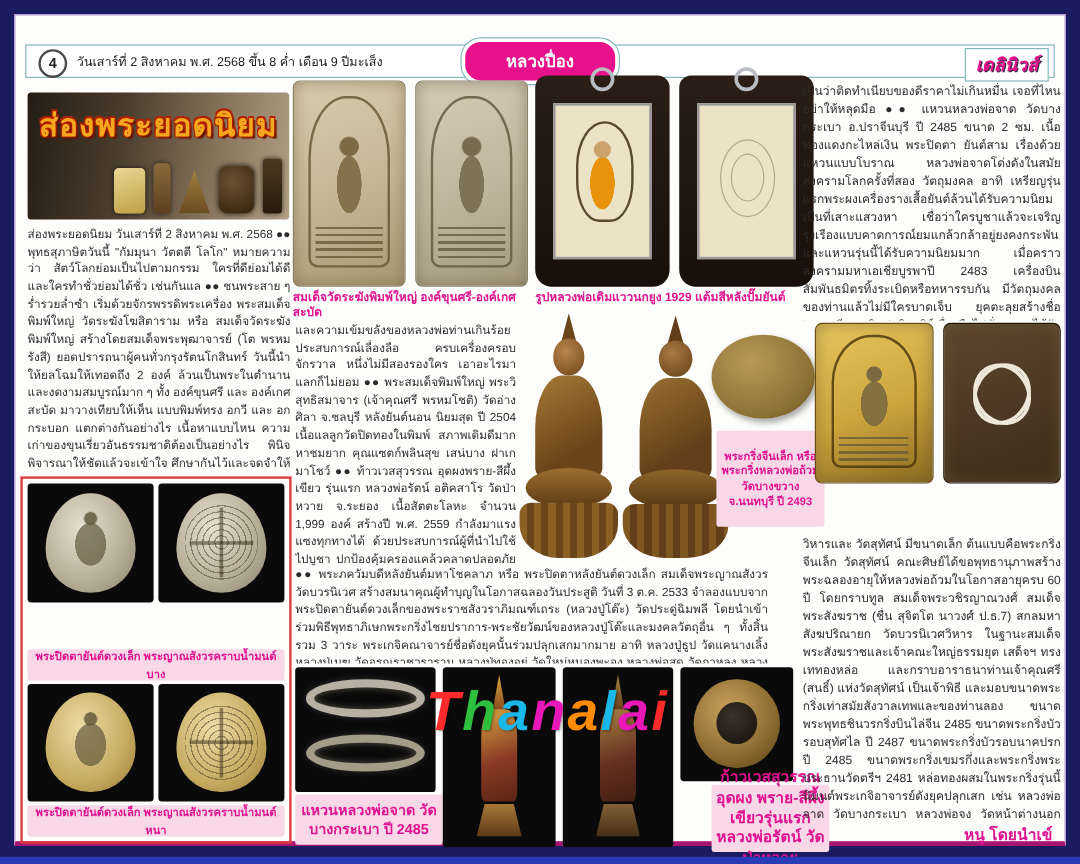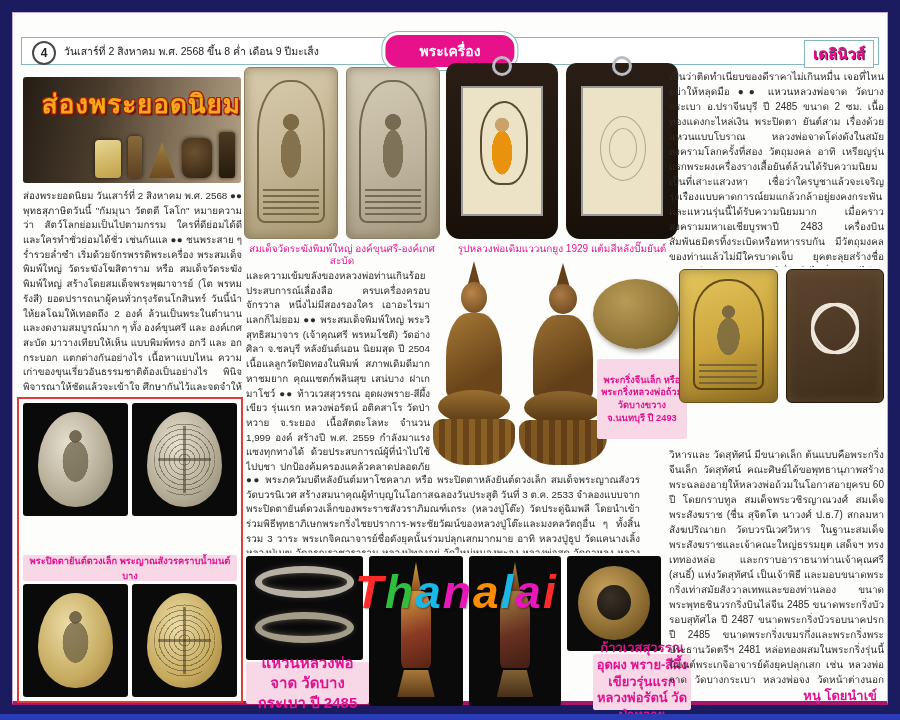--- a/index.html
+++ b/index.html
@@ -25,49 +25,49 @@
   }
   .dateline{position:absolute;left:42px;top:0;height:26px;display:flex;align-items:center;
     font-size:10.5px;color:#222;}
   .banner{
     position:absolute;left:50%;top:-6px;transform:translateX(-50%);
     background:#e8118c;color:#fff;font-weight:bold;font-size:14px;
     padding:5px 34px;border-radius:16px;border:3px solid #fff;
     box-shadow:0 0 0 1px #86b7bd;white-space:nowrap;
   }
   .logobox{position:absolute;right:4px;top:2px;border:1px solid #86b7bd;background:#fff;
-    padding:1px 8px;font-weight:bold;font-size:15px;color:#e8118c;
+    padding:1px 8px;font-weight:bold;font-style:italic;font-size:15px;color:#e8118c;
     text-shadow:1px 1px 0 #3a2a4a;}
   .titleblock{
     position:absolute;left:10px;top:64px;width:218px;height:106px;border-radius:3px;
     background:linear-gradient(100deg,#241c14 0%,#4a3c2c 35%,#7d6b54 65%,#b3a186 100%);
     overflow:hidden;
   }
   .titletext{
-    position:absolute;left:0;right:0;top:6px;text-align:right;
+    position:absolute;left:0;right:0;top:6px;text-align:center;
     font-size:26px;font-weight:bold;color:#f5a81e;letter-spacing:1px;
     text-shadow:-1px -1px 0 #b02000,1px -1px 0 #b02000,-1px 1px 0 #b02000,2px 2px 1px #701000;
   }
   .minirow{position:absolute;right:6px;bottom:5px;display:flex;gap:7px;align-items:flex-end;}
   .mini{box-shadow:0 0 4px rgba(0,0,0,.7);}
   .m1{width:26px;height:38px;border-radius:4px;background:linear-gradient(160deg,#e8d794,#bfa045);}
   .m2{width:14px;height:42px;border-radius:4px 4px 2px 2px;background:linear-gradient(#8a6a3a,#5c4020);}
   .m3{width:26px;height:36px;clip-path:polygon(50% 0,100% 100%,0 100%);background:linear-gradient(#a08040,#6a4a20);}
   .m4{width:30px;height:40px;border-radius:8px;background:radial-gradient(circle at 40% 35%,#6a5030,#32220f);}
   .m5{width:16px;height:46px;border-radius:3px;background:linear-gradient(#4c3a22,#261a0c);}
   .bodytext{
     font-size:9.8px;line-height:1.5;color:#2c2c2c;text-align:justify;overflow:hidden;
     position:absolute;
   }
   .lbody{left:10px;top:176px;width:219px;height:206px;}
   .midup{left:233px;top:256px;width:184px;height:202px;}
   .midlow{left:233px;top:460px;width:394px;height:80px;}
   .rt1{left:656px;top:56px;width:215px;height:198px;font-size:10px;}
   .rt2{left:656px;top:434px;width:215px;height:236px;font-size:10px;}
-  .mcap{position:absolute;color:#df1390;font-weight:normal;text-align:center;font-size:10px;line-height:1.2;}
+  .mcap{position:absolute;color:#df1390;font-weight:bold;text-align:left;font-size:10px;line-height:1.2;}
   .photo{background:#0a0a0a;border-radius:3px;position:relative;overflow:hidden;}
   .capbox{background:#f8d7e7;color:#df1390;font-weight:bold;text-align:center;
     display:flex;align-items:center;justify-content:center;border-radius:2px;}
   .redbox{
     position:absolute;left:4px;top:384px;width:226px;height:306px;
     border:2px solid #e23b3b;box-sizing:border-box;padding:4px;
     display:flex;flex-direction:column;gap:3px;
   }
   .prow{display:flex;gap:4px;flex:1;}
   .prow .photo{flex:1;}
@@ -144,21 +144,21 @@
   .byline{position:absolute;right:10px;top:672px;color:#df1390;font-weight:bold;font-size:13px;}
 </style>
 </head>
 <body>
 
 <div class="page">
 
   <div class="hdr">
     <div class="numcircle">4</div>
     <div class="dateline">วันเสาร์ที่ 2 สิงหาคม พ.ศ. 2568 ขึ้น 8 ค่ำ เดือน 9 ปีมะเส็ง</div>
-    <div class="banner">พระเครื่อง</div>
+    <div class="banner">หลวงปื่อง</div>
     <div class="logobox">เดลินิวส์</div>
   </div>
 
   <div class="titleblock">
     <div class="titletext">ส่องพระยอดนิยม</div>
     <div class="minirow">
       <div class="mini m1"></div>
       <div class="mini m2"></div>
       <div class="mini m3"></div>
       <div class="mini m4"></div>
@@ -187,20 +187,21 @@
           <div class="egg gold">
             <div class="blob"></div>
           </div>
         </div>
       <div class="photo">
           <div class="egg gold">
             <div class="yantra"></div>
           </div>
         </div>
     </div>
+    <div class="capbox" style="height:26px;font-size:9.3px;padding:0 2px;">พระปิดตายันต์ดวงเล็ก พระญาณสังวรคราบน้ำมนต์หนา</div>
   </div>
 
   <div class="pairwrap" style="left:231px;top:54px;width:196px;height:172px;">
     <div class="tablet" style="flex:1;">
         <div class="arch"></div>
         <div class="fig"></div>
         <div class="steps"></div>
       </div>
     <div class="tablet" style="flex:1;filter:saturate(.7);">
         <div class="arch"></div>
@@ -243,21 +244,21 @@
   </div>
   <div class="coin" style="left:580px;top:266px;width:86px;height:70px;background:radial-gradient(ellipse at 38% 32%,#b99a55,#8a6f34 70%,#5c4418);box-shadow:2px 3px 5px rgba(0,0,0,.35);"></div>
   <div class="capbox" style="position:absolute;left:584px;top:346px;width:86px;height:76px;font-size:9.3px;padding:2px;line-height:1.35;">พระกริ่งจีนเล็ก หรือ พระกริ่งหลวงพ่อถ้วม วัดบางขวาง จ.นนทบุรี ปี 2493</div>
 
   <div class="bodytext midlow">●● พระภควัมบดีหลังยันต์มหาโชคลาภ หรือ พระปิดตาหลังยันต์ดวงเล็ก สมเด็จพระญาณสังวร วัดบวรนิเวศ สร้างสมนาคุณผู้ทำบุญในโอกาสฉลองวันประสูติ วันที่ 3 ต.ค. 2533 จำลองแบบจากพระปิดตายันต์ดวงเล็กของพระราชสังวราภิมณฑ์เถระ (หลวงปู่โต๊ะ) วัดประดู่ฉิมพลี โดยนำเข้าร่วมพิธีพุทธาภิเษกพระกริ่งไชยปราการ-พระชัยวัฒน์ของหลวงปู่โต๊ะและมงคลวัตถุอื่น ๆ ทั้งสิ้นรวม 3 วาระ พระเกจิคณาจารย์ชื่อดังยุคนั้นร่วมปลุกเสกมากมาย อาทิ หลวงปู่ธูป วัดแคนางเลิ้ง หลวงปู่เมฆ วัดอรุณราชวราราม หลวงปู่ทองอยู่ วัดใหม่หนองพะอง หลวงพ่อสุด วัดกาหลง หลวงพ่อเนื่อง วัดจุฬามณี อาจารย์ผ่องจินดา วัดสนามเหนือ หลวงปู่เก๋ วัดช่องลม หลวงพ่อชื้น วัดชนะสงคราม หลวงพ่อไสว วัดโคนอน ที่น่าสนใจรุ่นนี้มีเกศา สมเด็จพระญาณสังวร หลวงปู่โต๊ะ หลวงปู่ขาว อนาลโย หลวงปู่ดุลย์ อานุภาพนักพลิกร้ายเป็นดี เกื้อหนุนดวงเศรษฐีโดยเร็ววัน นับวันเริ่มเสาะหากันมากที่สุด เกสร ผงใบลาน บางส่วนแช่น้ำมนต์บางปี</div>
 
   <div class="photo" style="position:absolute;left:233px;top:543px;width:117px;height:104px;">
     <div class="ringshape" style="top:10%;"></div>
     <div class="ringshape" style="top:54%;border-color:#a39c88;"></div>
   </div>
-  <div class="capbox" style="position:absolute;left:233px;top:649px;width:117px;height:42px;font-size:15px;line-height:1.35;padding:0 3px;">แหวนหลวงพ่อจาด วัดบางกระเบา ปี 2485</div>
+  <div class="capbox" style="position:absolute;left:233px;top:649px;width:117px;height:42px;font-size:12px;line-height:1.35;padding:0 3px;">แหวนหลวงพ่อจาด วัดบางกระเบา ปี 2485</div>
 
   <div class="photo" style="position:absolute;left:356px;top:543px;width:94px;height:150px;">
     <div class="guard">
         <div class="spire"></div>
         <div class="gbody"></div>
         <div class="gbase"></div>
       </div>
   </div>
   <div class="photo" style="position:absolute;left:456px;top:543px;width:92px;height:150px;">
     <div class="guard" style="filter:brightness(.8) saturate(.85);">

